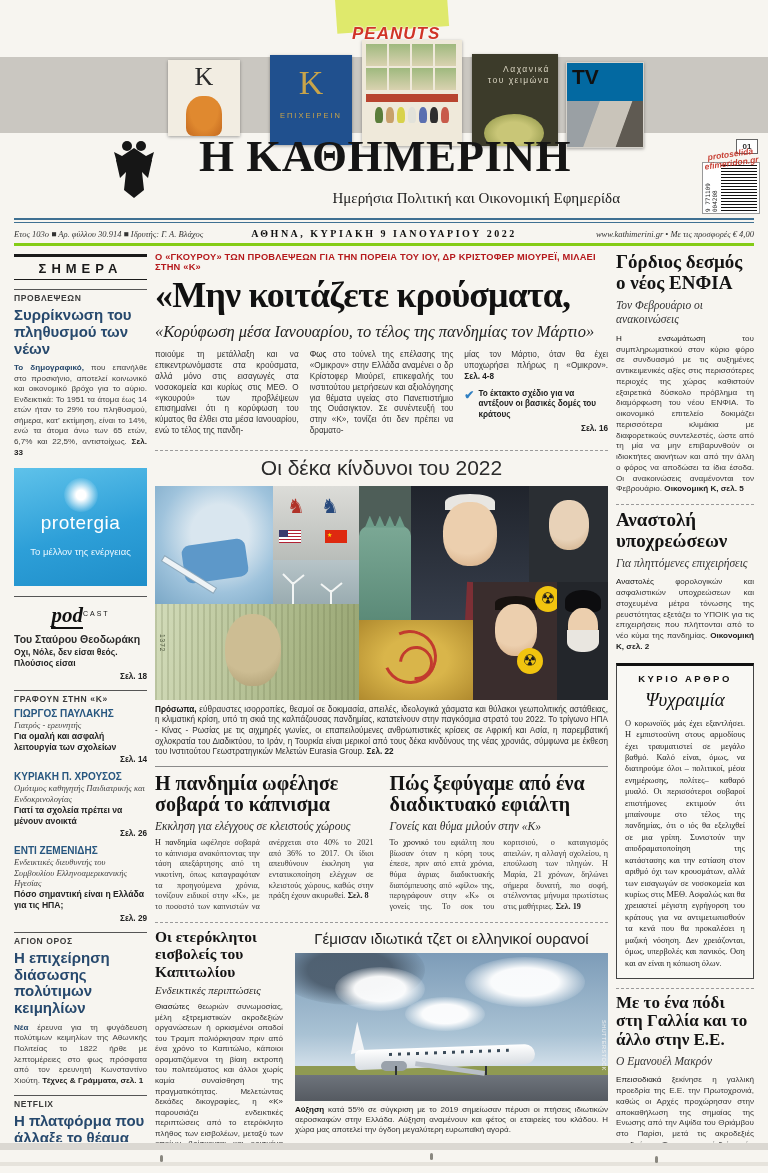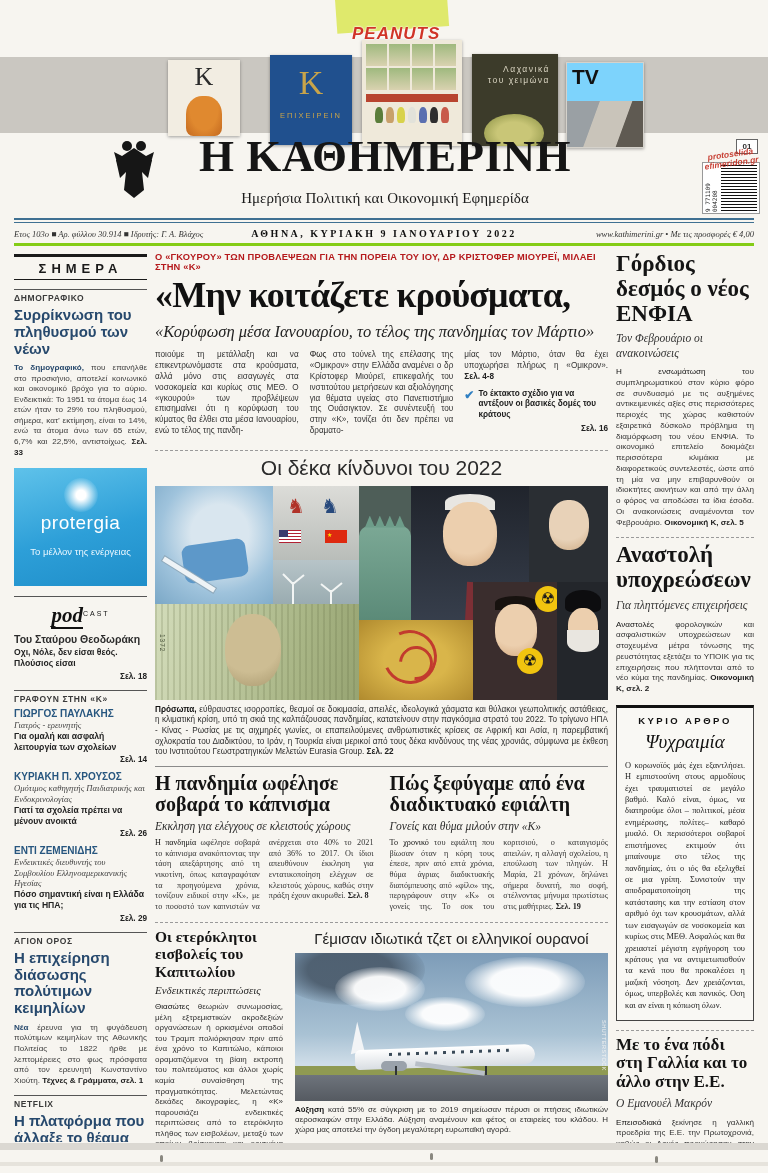--- a/index.html
+++ b/index.html
@@ -19,27 +19,27 @@
   .cover-peanuts{left:362px;top:40px;width:100px;height:106px;background:#efe9da;}
   .peanuts-title{position:absolute;left:352px;top:24px;z-index:5;font-weight:bold;font-style:italic;font-size:17px;letter-spacing:1px;color:#d03428;text-shadow:0 0 2px #fff,0 0 2px #fff;}
   .pn-panels{display:flex;flex-wrap:wrap;gap:2px;padding:4px;}
   .pn-panels i{width:21px;height:22px;background:linear-gradient(#9fb97e,#d9d2b0);}
   .pn-red{height:8px;background:#b8442f;margin:0 4px;}
   .pn-chars{display:flex;gap:3px;justify-content:center;margin-top:5px;}
   .pn-chars i{width:8px;height:16px;border-radius:45% 45% 30% 30%;}
   .cover-veg{left:472px;top:54px;width:86px;height:92px;background:#3c3b2a;color:#d8d3c0;}
   .veg-t{font-size:8.5px;text-align:right;padding:10px 8px 0 4px;line-height:1.35;letter-spacing:1.5px;}
   .veg-blob{position:absolute;left:12px;bottom:-6px;width:60px;height:38px;background:radial-gradient(#c9c677 0 40%,#8f9448 90%);border-radius:50%;}
-  .cover-tv{left:566px;top:62px;width:76px;height:84px;background:#7dd3fc;border:1px solid #d5d2cb;}
+  .cover-tv{left:566px;top:62px;width:76px;height:84px;background:#0369a1;border:1px solid #d5d2cb;}
   .tv-label{font-weight:bold;font-size:21px;color:#111;padding:2px 0 0 5px;}
   .tv-photo{position:absolute;left:0;bottom:0;width:100%;height:46px;background:linear-gradient(110deg,#9aa0a4 0 35%,#c9c4ba 36% 70%,#5f5a52 71%);}
   
   .eagle{position:absolute;left:112px;top:138px;}
   .mast-title{position:absolute;left:150px;top:130px;width:470px;text-align:center;font-family:"Liberation Serif",serif;font-weight:bold;font-size:45px;color:#151515;letter-spacing:0.5px;}
-  .mast-sub{position:absolute;left:150px;top:190px;width:470px;text-align:center;font-family:"Liberation Serif",serif;font-size:15px;color:#1c1c1c;}
+  .mast-sub{position:absolute;left:150px;top:190px;width:470px;text-align:right;font-family:"Liberation Serif",serif;font-size:15px;color:#1c1c1c;}
   .issue-box{position:absolute;right:10px;top:139px;width:20px;height:13px;border:1px solid #666;background:#fff;font-size:8px;font-weight:bold;text-align:center;line-height:13px;color:#333;}
   .stamp{position:absolute;right:0px;top:150px;width:74px;transform:rotate(-8deg);color:#c43226;font-style:italic;font-weight:bold;font-size:8.5px;line-height:1.1;text-align:center;opacity:.92;z-index:6;}
   .barcode{position:absolute;right:8px;top:162px;width:56px;height:50px;background:#fff;border:1px solid #999;display:flex;z-index:5;}
   .bc-num{writing-mode:vertical-rl;transform:rotate(180deg);font-family:"DejaVu Sans Mono",monospace;font-size:6px;color:#222;padding:1px;}
   .bc-stripes{flex:1;margin:2px;background:repeating-linear-gradient(180deg,#111 0 1px,#fff 1px 3px);}
   
   .dateline{position:absolute;left:14px;top:218px;width:740px;}
   .dl-r1{border-top:2.5px solid #3f7092;}
   .dl-r2{border-top:1px solid #3f7092;margin-top:2px;}
   .dl-row{display:flex;align-items:baseline;padding:5px 0 4px;border-bottom:3px solid #84cc16;}
@@ -145,21 +145,21 @@
   .tarmac{position:absolute;left:0;bottom:0;width:100%;height:26px;background:linear-gradient(#6e747c,#555a61);}
   .fuselage{position:absolute;left:60px;bottom:34px;width:180px;height:20px;background:linear-gradient(#ffffff,#d8dde2);border-radius:12px 22px 22px 10px;transform:rotate(-2deg);}
   .windows{position:absolute;left:34px;top:4px;width:120px;height:3px;background:repeating-linear-gradient(90deg,#3a4a58 0 3px,transparent 3px 9px);}
   .tailfin{position:absolute;left:52px;bottom:48px;width:0;height:0;border-left:14px solid transparent;border-bottom:30px solid #f2f4f6;transform:rotate(-14deg);}
   .wing{position:absolute;left:120px;bottom:30px;width:70px;height:5px;background:#b8bfc7;transform:rotate(8deg);}
   .engine{position:absolute;left:86px;bottom:30px;width:26px;height:10px;background:#9aa2ab;border-radius:5px;}
   .gear{position:absolute;bottom:26px;width:2px;height:9px;background:#2f3337;}
   .jet-credit{position:absolute;right:1px;bottom:30px;writing-mode:vertical-rl;font-size:5.5px;color:#f0f0f0;letter-spacing:.5px;}
   .jet-cap{font-size:8px;line-height:1.3;color:#2e2e2e;text-align:justify;margin-top:4px;}
   
-  .r-head{font-family:"Liberation Serif",serif;font-weight:bold;font-size:23px;line-height:1.08;color:#141414;}
+  .r-head{font-family:"Liberation Serif",serif;font-weight:bold;font-size:19px;line-height:1.08;color:#141414;}
   .r-head2{font-size:17px;}
   .r-sub{font-family:"Liberation Serif",serif;font-style:italic;font-size:11.5px;line-height:1.25;color:#333;margin:5px 0 7px;}
   .r-body{font-size:8.1px;line-height:1.33;color:#333;text-align:justify;}
   .ed-box{border:1px solid #444;border-top:3px solid #111;padding:7px 8px 9px;margin:10px 0 8px;background:#f9f8f4;}
   .ed-label{text-align:center;font-weight:bold;font-size:9.5px;letter-spacing:2.5px;color:#111;margin-bottom:5px;}
   .ed-title{font-family:"Liberation Serif",serif;font-style:italic;font-size:19px;text-align:center;color:#111;margin-bottom:7px;}
   .ed-body{font-family:"Liberation Serif",serif;font-size:8.4px;line-height:1.36;color:#222;text-align:justify;}
   
   .scan-strip{position:absolute;left:0;top:1143px;width:768px;height:7px;background:#dbd8d2;}
   .scan-strip2{position:absolute;left:0;top:1162px;width:768px;height:4px;background:#e6e3dc;}
@@ -240,21 +240,21 @@
     <div class="dl-row">
       <span class="dl-left">Ετος 103ο ■ Αρ. φύλλου 30.914 ■ Ιδρυτής: Γ. Α. Βλάχος</span>
       <span class="dl-center">ΑΘΗΝΑ, ΚΥΡΙΑΚΗ 9 ΙΑΝΟΥΑΡΙΟΥ 2022</span>
       <span class="dl-right">www.kathimerini.gr • Με τις προσφορές € 4,00</span>
     </div>
   </div>
 
   <div class="sidebar">
     <div class="today">ΣΗΜΕΡΑ</div>
 
-    <div class="sec-label">ΔΗΜΟΓΡΑΦΙΚΟ</div>
+    <div class="sec-label">ΠΡΟΒΛΕΨΕΩΝ</div>
     <div class="side-head">Συρρίκνωση του πληθυσμού των νέων</div>
     <p class="side-body just" style="margin:0;"><b class="lead-blue">Το δημογραφικό,</b> <span>που επανήλθε στο προσκήνιο, αποτελεί κοινωνικό και οικονομικό βρόχο για το αύριο. Ενδεικτικά: Το 1951 τα άτομα έως 14 ετών ήταν το 29% του πληθυσμού, σήμερα, κατ’ εκτίμηση, είναι το 14%, ενώ τα άτομα άνω των 65 ετών, 6,7% και 22,5%, αντιστοίχως.</span> <b class="pg">Σελ. 33</b></p>
 
     <div class="protergia">
       <div class="pt-glow"></div>
       <div class="pt-brand">protergia</div>
       <div class="pt-tag">Το μέλλον της ενέργειας</div>
     </div>
 
     <div class="podcast">

